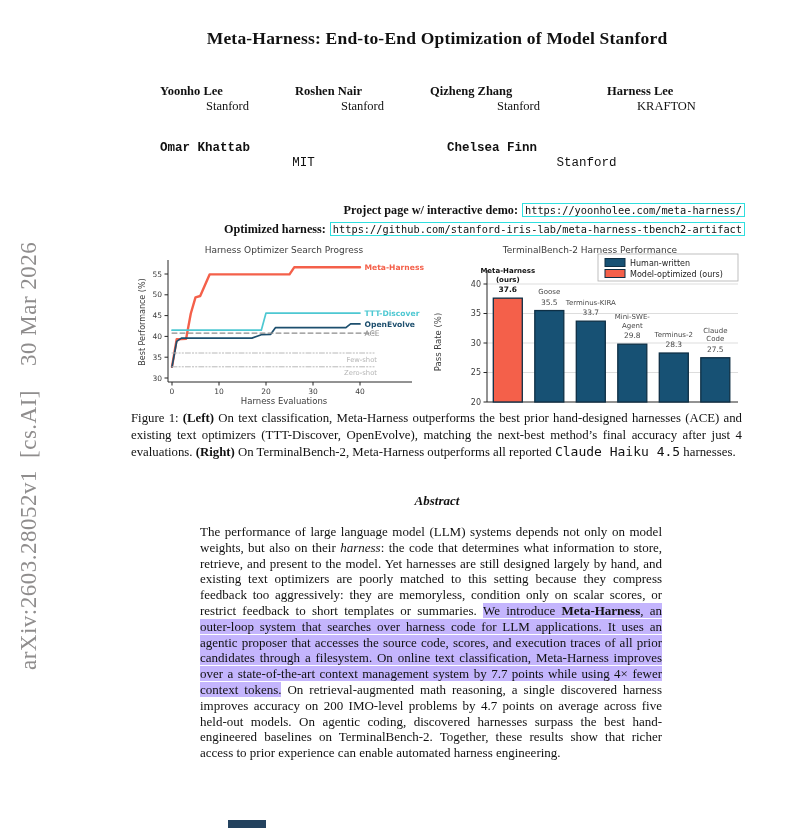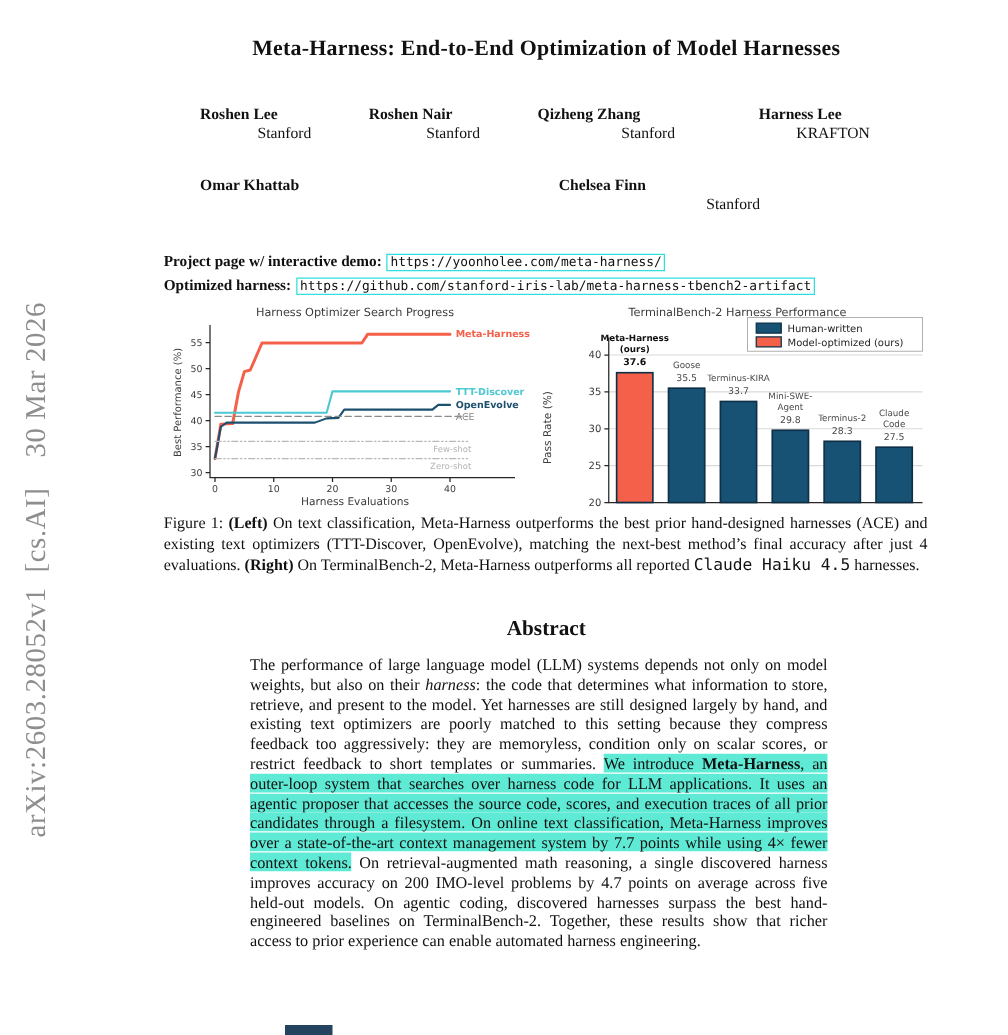--- a/index.html
+++ b/index.html
@@ -6,70 +6,71 @@
   .page{position:relative;width:806px;height:828px;background:#ffffff;overflow:hidden;
         font-family:"Liberation Serif",serif;color:#111;}
   .watermark{position:absolute;left:16px;top:182px;height:548px;
         writing-mode:vertical-rl;transform:rotate(180deg);
         font-family:"Liberation Serif",serif;font-size:23px;color:#8f8d8d;
         text-align:center;letter-spacing:0.5px;white-space:pre;}
   .title{position:absolute;left:131px;top:28px;width:612px;margin:0;
         font-size:17.5px;font-weight:bold;text-align:center;letter-spacing:0.2px;}
   .authors-row{position:absolute;left:160px;width:566px;display:grid;font-size:12.5px;}
   .r1{top:84px;grid-template-columns:135px 135px 177px auto;}
-  .r2{top:141px;grid-template-columns:287px auto;}
+  .r2{top:141px;grid-template-columns:287px auto;font-family:Liberation Mono, monospace;}
   .author-name{font-weight:bold;line-height:15px;}
   .author-aff{line-height:15px;text-align:center;}
-  .links{position:absolute;left:131px;top:200px;width:614px;text-align:left;line-height:17px;}
+  .links{position:absolute;left:131px;top:200px;width:614px;text-align:right;line-height:17px;}
   .llabel{font-weight:bold;font-size:12.2px;}
   .url{font-family:"DejaVu Sans Mono",monospace;font-size:10.3px;color:#111;
         border:1.4px solid #2fdfdf;padding:0 2px;margin-left:4px;text-decoration:none;}
   .figure-row{position:absolute;left:134px;top:242px;width:610px;display:flex;}
   .figure-row svg{display:block;}
   .caption{position:absolute;left:131px;top:410px;width:611px;margin:0;
         font-size:12.8px;line-height:16.8px;text-align:justify;}
   .caption code{font-family:"DejaVu Sans Mono",monospace;font-size:13px;}
   .abstract-heading{position:absolute;left:131px;top:493px;width:612px;margin:0;
-        font-size:17px;font-weight:bold;text-align:center;}
+        font-size:13px;font-weight:bold;text-align:center;font-style:italic;}
   .abstract{position:absolute;left:200px;top:524px;width:462px;margin:0;
         font-size:13px;line-height:15.8px;text-align:justify;}
-  .hl{background:#5eead4;}
+  .hl{background:#c4b5fd;}
   .cutoff-bar{position:absolute;left:228px;top:820px;width:38px;height:8px;background:#24435f;}
 </style>
 </head>
 <body>
 
 <div class="page">
 
   <div class="watermark">arXiv:2603.28052v1 [cs.AI]  30 Mar 2026</div>
 
-  <h1 class="title">Meta-Harness: End-to-End Optimization of Model Harnesses</h1>
+  <h1 class="title">Meta-Harness: End-to-End Optimization of Model Stanford</h1>
 
   <div class="authors-row r1">
     <div class="author">
-      <div class="author-name">Roshen Lee</div>
+      <div class="author-name">Yoonho Lee</div>
       <div class="author-aff">Stanford</div>
     </div>
     <div class="author">
       <div class="author-name">Roshen Nair</div>
       <div class="author-aff">Stanford</div>
     </div>
     <div class="author">
       <div class="author-name">Qizheng Zhang</div>
       <div class="author-aff">Stanford</div>
     </div>
     <div class="author">
       <div class="author-name">Harness Lee</div>
       <div class="author-aff">KRAFTON</div>
     </div>
   </div>
 
   <div class="authors-row r2">
     <div class="author">
       <div class="author-name">Omar Khattab</div>
+      <div class="author-aff">MIT</div>
     </div>
     <div class="author">
       <div class="author-name">Chelsea Finn</div>
       <div class="author-aff">Stanford</div>
     </div>
   </div>
 
   <div class="links">
     <div class="link-line"><span class="llabel">Project page w/ interactive demo:</span><a href="#" class="url">https://yoonholee.com/meta-harness/</a></div>
     <div class="link-line"><span class="llabel">Optimized harness:</span><a href="#" class="url">https://github.com/stanford-iris-lab/meta-harness-tbench2-artifact</a></div>

